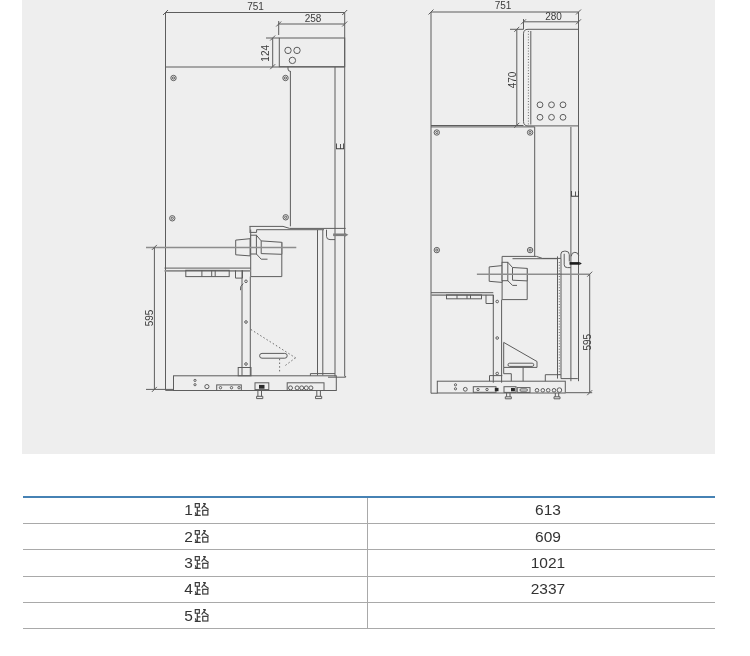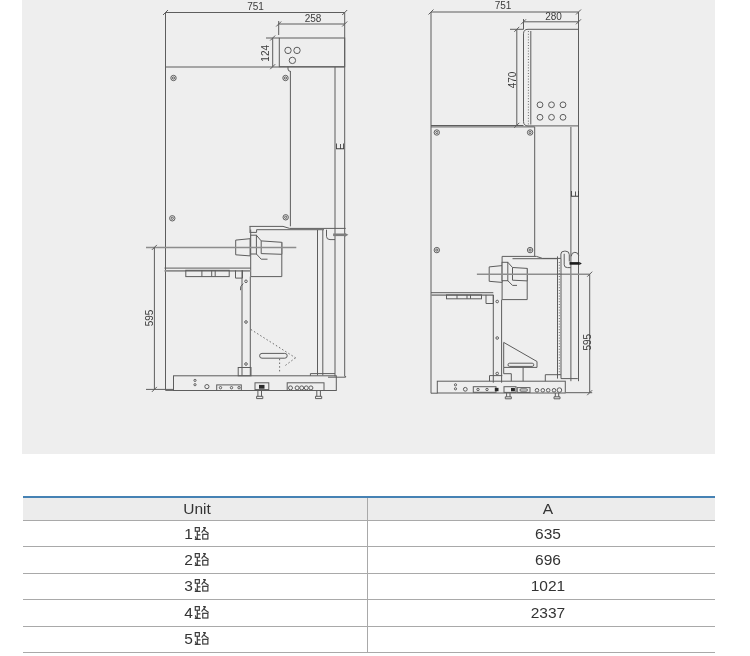--- a/index.html
+++ b/index.html
@@ -304,41 +304,37 @@
     </g>
 
     <text x="578.6" y="194" font-size="11" fill="#3c3c3c" text-anchor="middle" stroke="none" transform="rotate(-90 578.6 194)">E</text>
   </g>
   </svg>
 
   <div class="tbl">
 
     <div class="blue"></div>
 
-    <div class="row hdr">
-        <div class="c1">Unit</div>
-        <div class="c2">A</div>
-      </div>
 
     <div class="row dat">
         <div class="c1">
           <span class="lu">1<svg width="16" height="16" viewBox="0 0 15 15" style="vertical-align:-2.5px">
               <use href="#lu"></use>
             </svg></span>
         </div>
-        <div class="c2">635</div>
+        <div class="c2">613</div>
       </div>
 
     <div class="row dat">
         <div class="c1">
           <span class="lu">2<svg width="16" height="16" viewBox="0 0 15 15" style="vertical-align:-2.5px">
               <use href="#lu"></use>
             </svg></span>
         </div>
-        <div class="c2">696</div>
+        <div class="c2">609</div>
       </div>
 
     <div class="row dat">
         <div class="c1">
           <span class="lu">3<svg width="16" height="16" viewBox="0 0 15 15" style="vertical-align:-2.5px">
               <use href="#lu"></use>
             </svg></span>
         </div>
         <div class="c2">1021</div>
       </div>

